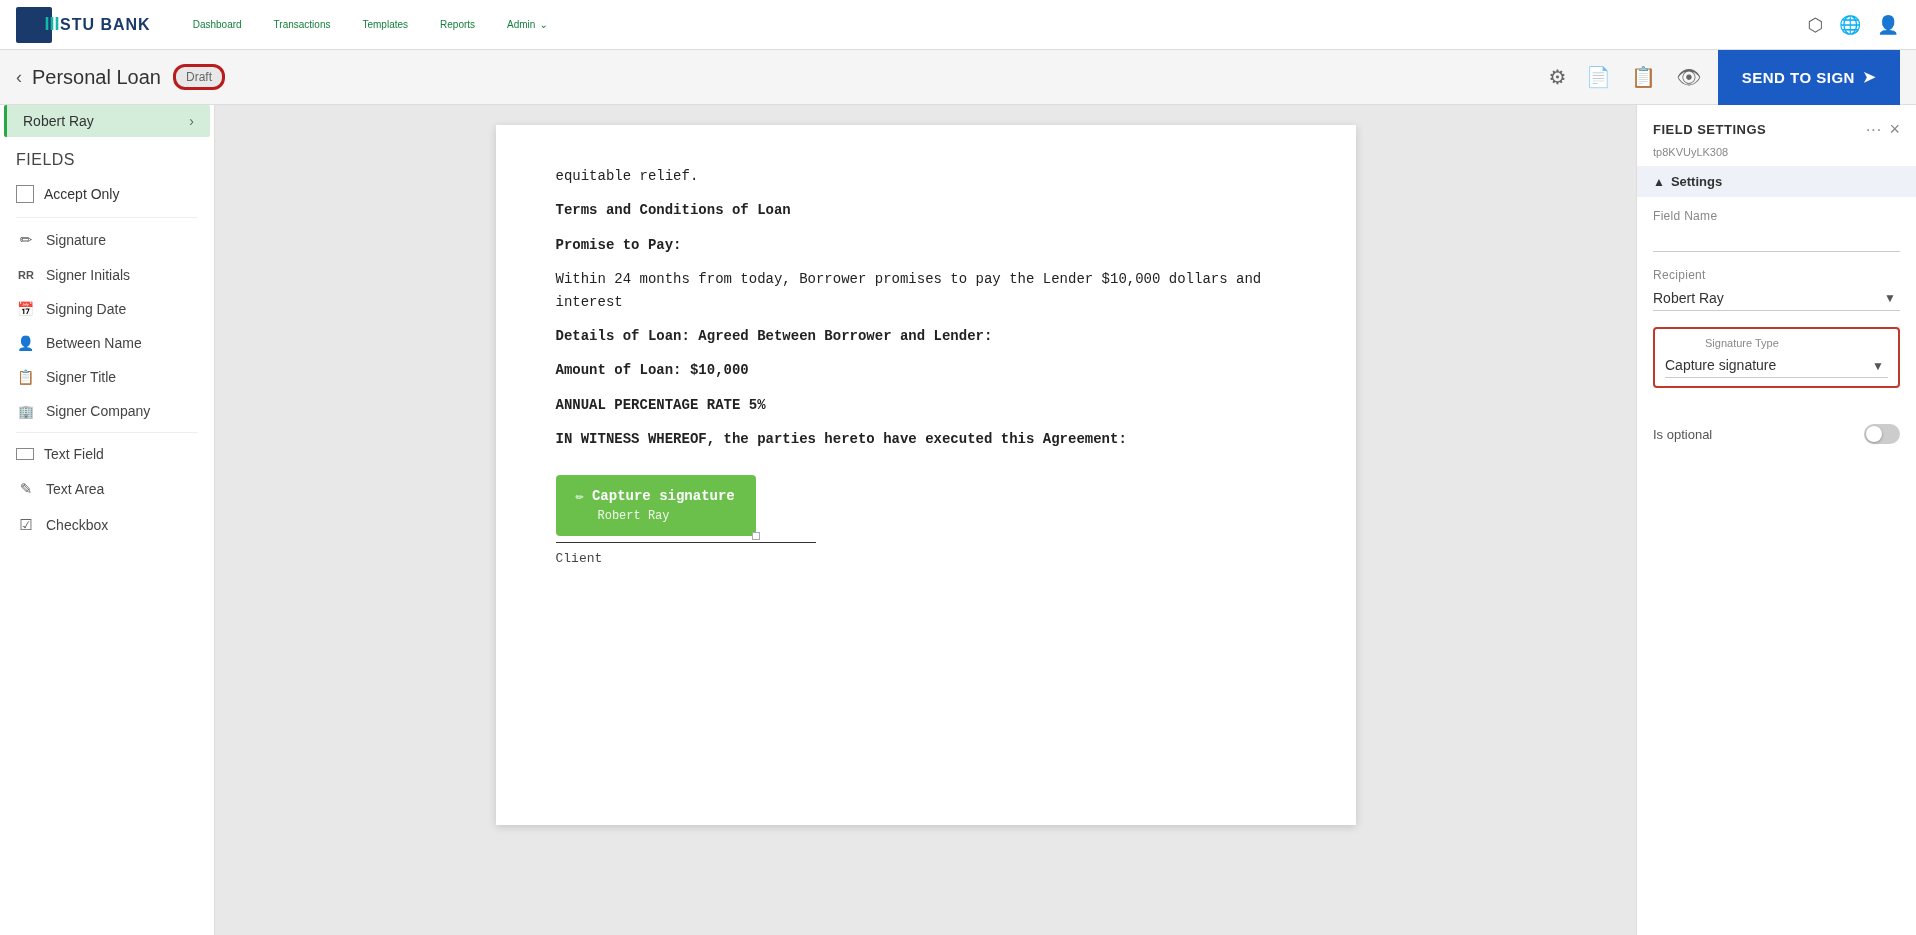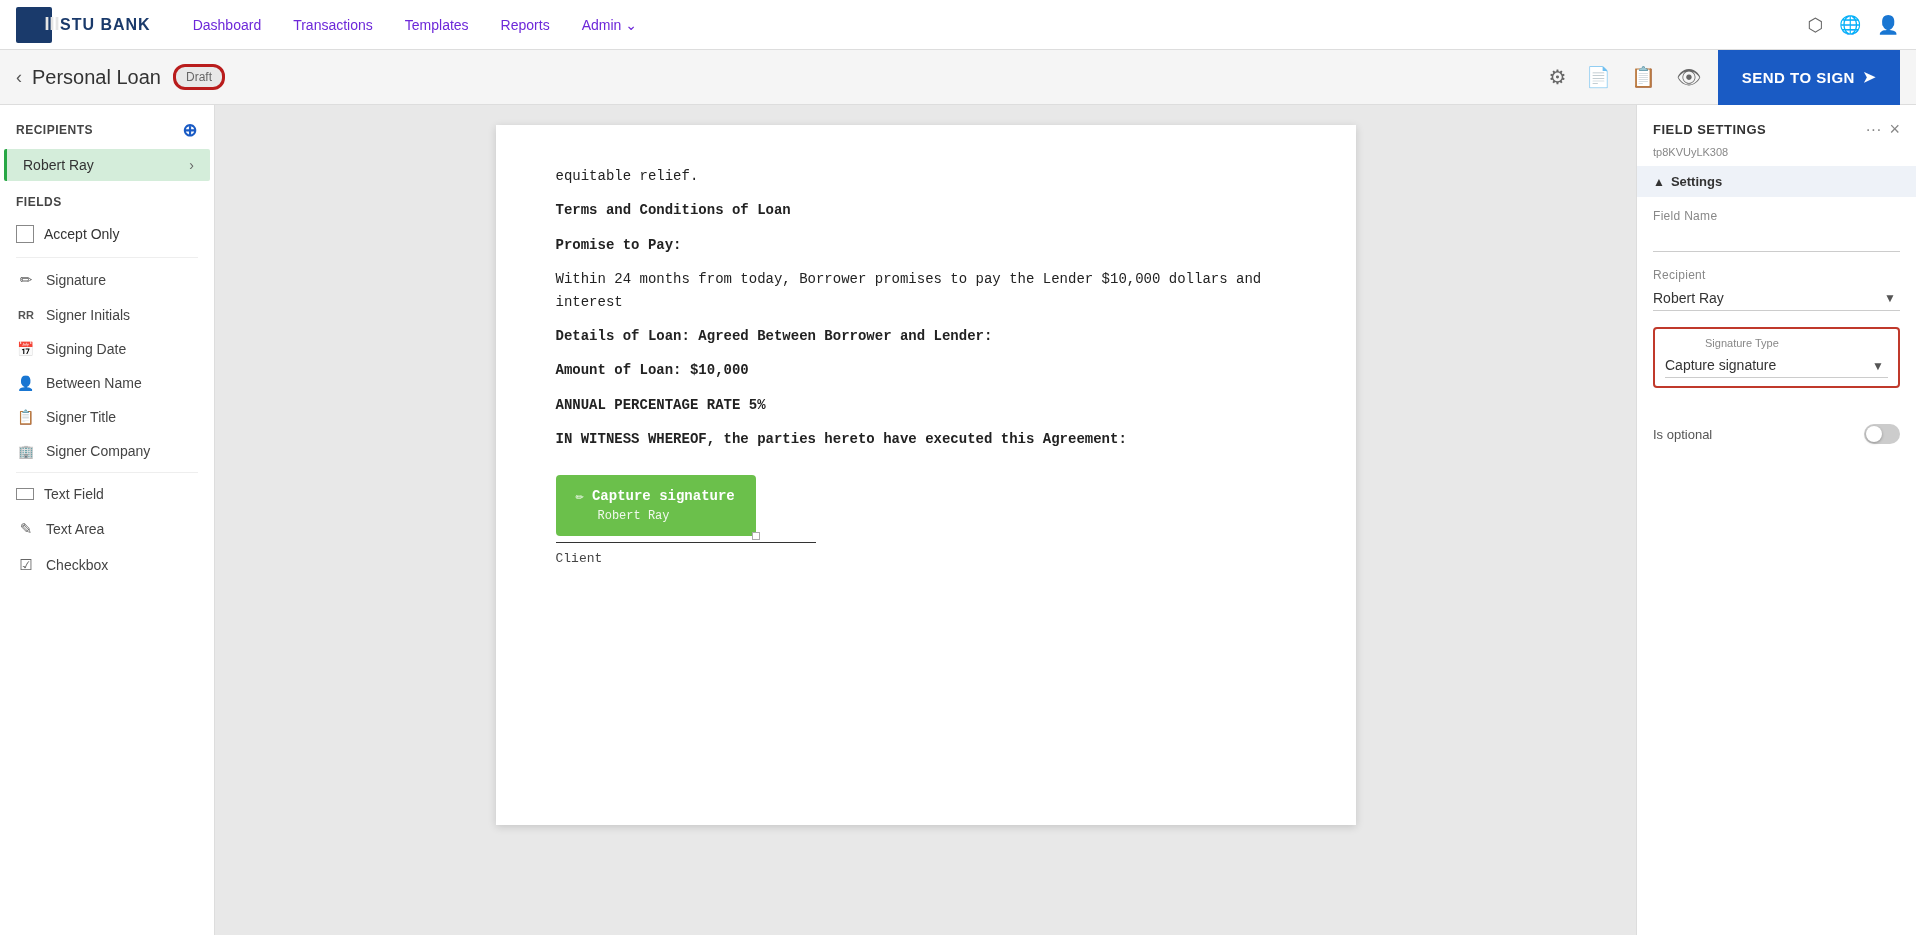--- a/index.html
+++ b/index.html
@@ -6,29 +6,29 @@
     body { font-family: 'Segoe UI', Arial, sans-serif; background: #f0f0f0; color: #333; font-size: 14px; overflow: hidden; }
 
     
     .top-nav {
       display: flex; align-items: center; background: #fff;
       border-bottom: 1px solid #ddd; padding: 0 16px; height: 50px;
       position: fixed; top: 0; left: 0; right: 0; z-index: 100;
     }
     .logo-area { display: flex; align-items: center; gap: 8px; margin-right: 30px; }
     .logo-box {
-      background: #1a3a6b; color: #e5e5e5; font-weight: bold;
+      background: #1a3a6b; color: #14b8a6; font-weight: bold;
       width: 36px; height: 36px; display: flex; align-items: center; justify-content: center;
       font-size: 18px; border-radius: 2px; padding-left: 36px;
     }
     .logo-text { font-weight: 700; font-size: 16px; color: #1a3a6b; letter-spacing: 1px; }
     .nav-links { display: flex; gap: 8px; align-items: center; }
     .nav-link {
-      padding: 6px 12px; color: #6d28d9; cursor: pointer;
-      font-size: 14px; border-radius: 3px; white-space: nowrap;
+      padding: 6px 12px; color: #15803d; cursor: pointer;
+      font-size: 10px; border-radius: 3px; white-space: nowrap;
     }
     .nav-link-admin { display: flex; align-items: center; gap: 4px; }
     .nav-right { margin-left: auto; display: flex; align-items: center; gap: 16px; }
     .nav-icon { color: #666; font-size: 18px; cursor: pointer; }
 
     
     .sub-header {
       display: flex; align-items: center; background: #f5f5f5;
       border-bottom: 1px solid #ddd; padding: 0 16px; height: 55px;
       position: fixed; top: 50px; left: 0; right: 0; z-index: 99;
@@ -67,21 +67,21 @@
     .add-btn { color: #1a5bc4; font-size: 18px; cursor: pointer; }
     .recipient-item {
       display: flex; align-items: center; justify-content: space-between;
       padding: 8px 16px; background: #d4edda; cursor: pointer;
       border-left: 3px solid #28a745; margin: 0 4px; border-radius: 2px;
     }
     .recipient-name { font-size: 14px; color: #333; font-weight: 500; }
     .chevron-right { color: #666; font-size: 14px; }
 
     .fields-title {
-      padding: 14px 16px 6px; font-weight: 700; font-size: 12px;
+      padding: 14px 16px 6px; font-weight: 400; font-size: 16px;
       color: #444; letter-spacing: 0.5px; text-transform: uppercase;
     }
     .accept-only-item {
       display: flex; align-items: center; gap: 10px;
       padding: 10px 16px; cursor: pointer;
     }
     .checkbox-icon {
       width: 18px; height: 18px; border: 1.5px solid #888;
       display: flex; align-items: center; justify-content: center; flex-shrink: 0;
     }
@@ -240,24 +240,20 @@
     <button class="send-btn">
       <span>SEND TO SIGN</span>
       <span>➤</span>
     </button>
   </div>
 </div>
 
 <div class="main-layout">
 
   <div class="left-sidebar">
-    <div class="sidebar-section-title">
-      <span>RECIPIENTS</span>
-      <span class="add-btn">⊕</span>
-    </div>
     <div class="recipient-item">
       <span class="recipient-name">Robert Ray</span>
       <span class="chevron-right">›</span>
     </div>
 
     <div class="fields-title">FIELDS</div>
 
     <div class="accept-only-item">
       <div class="checkbox-icon"></div>
       <span>Accept Only</span>

